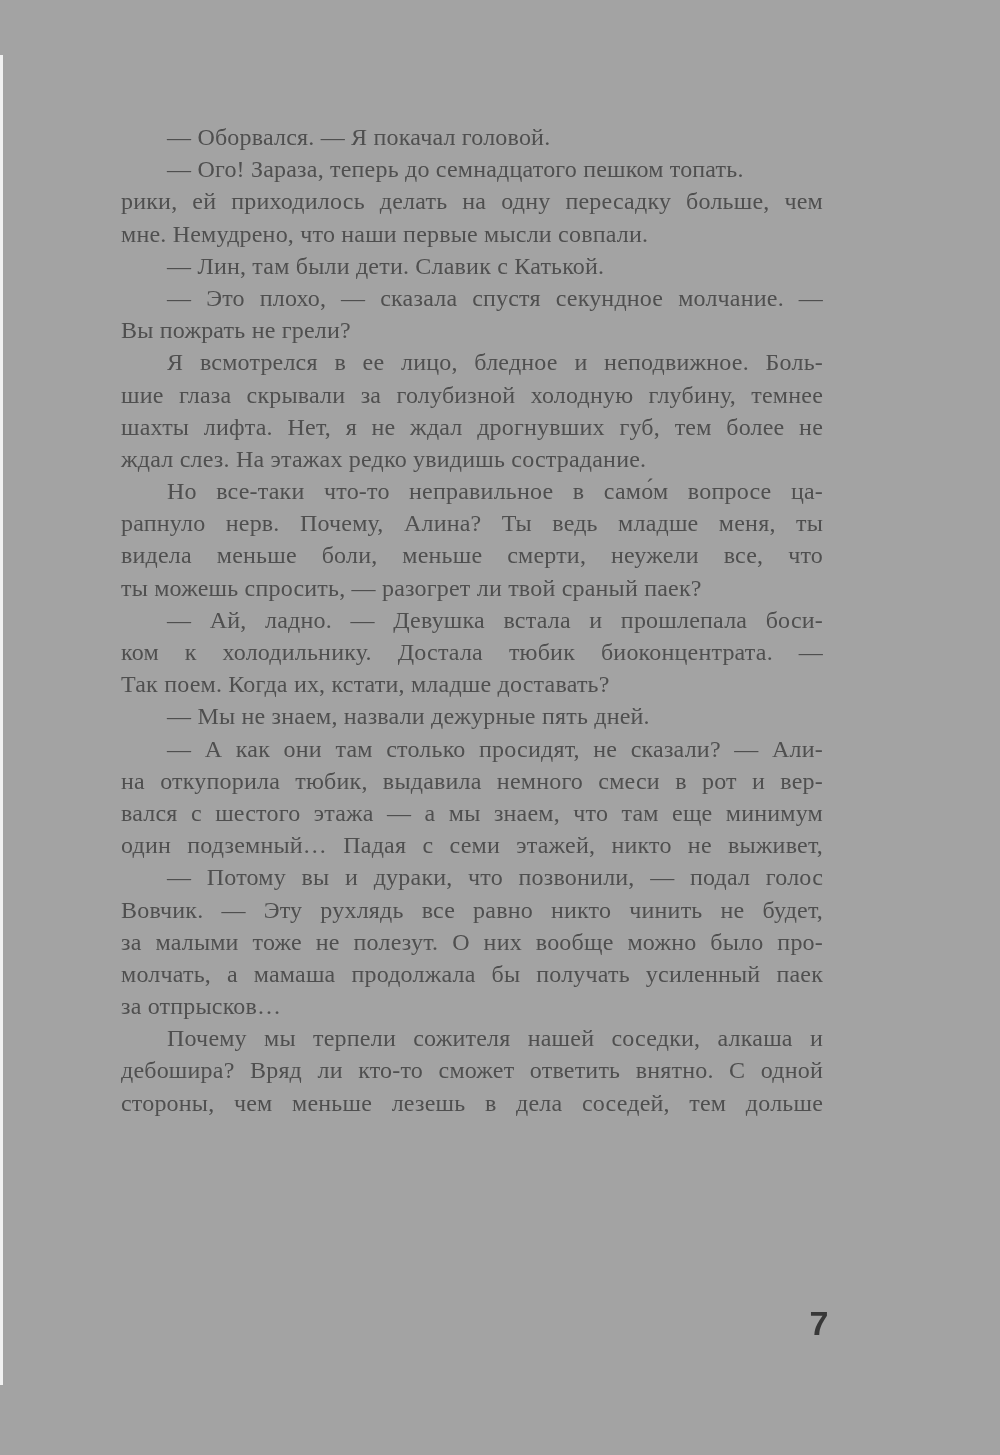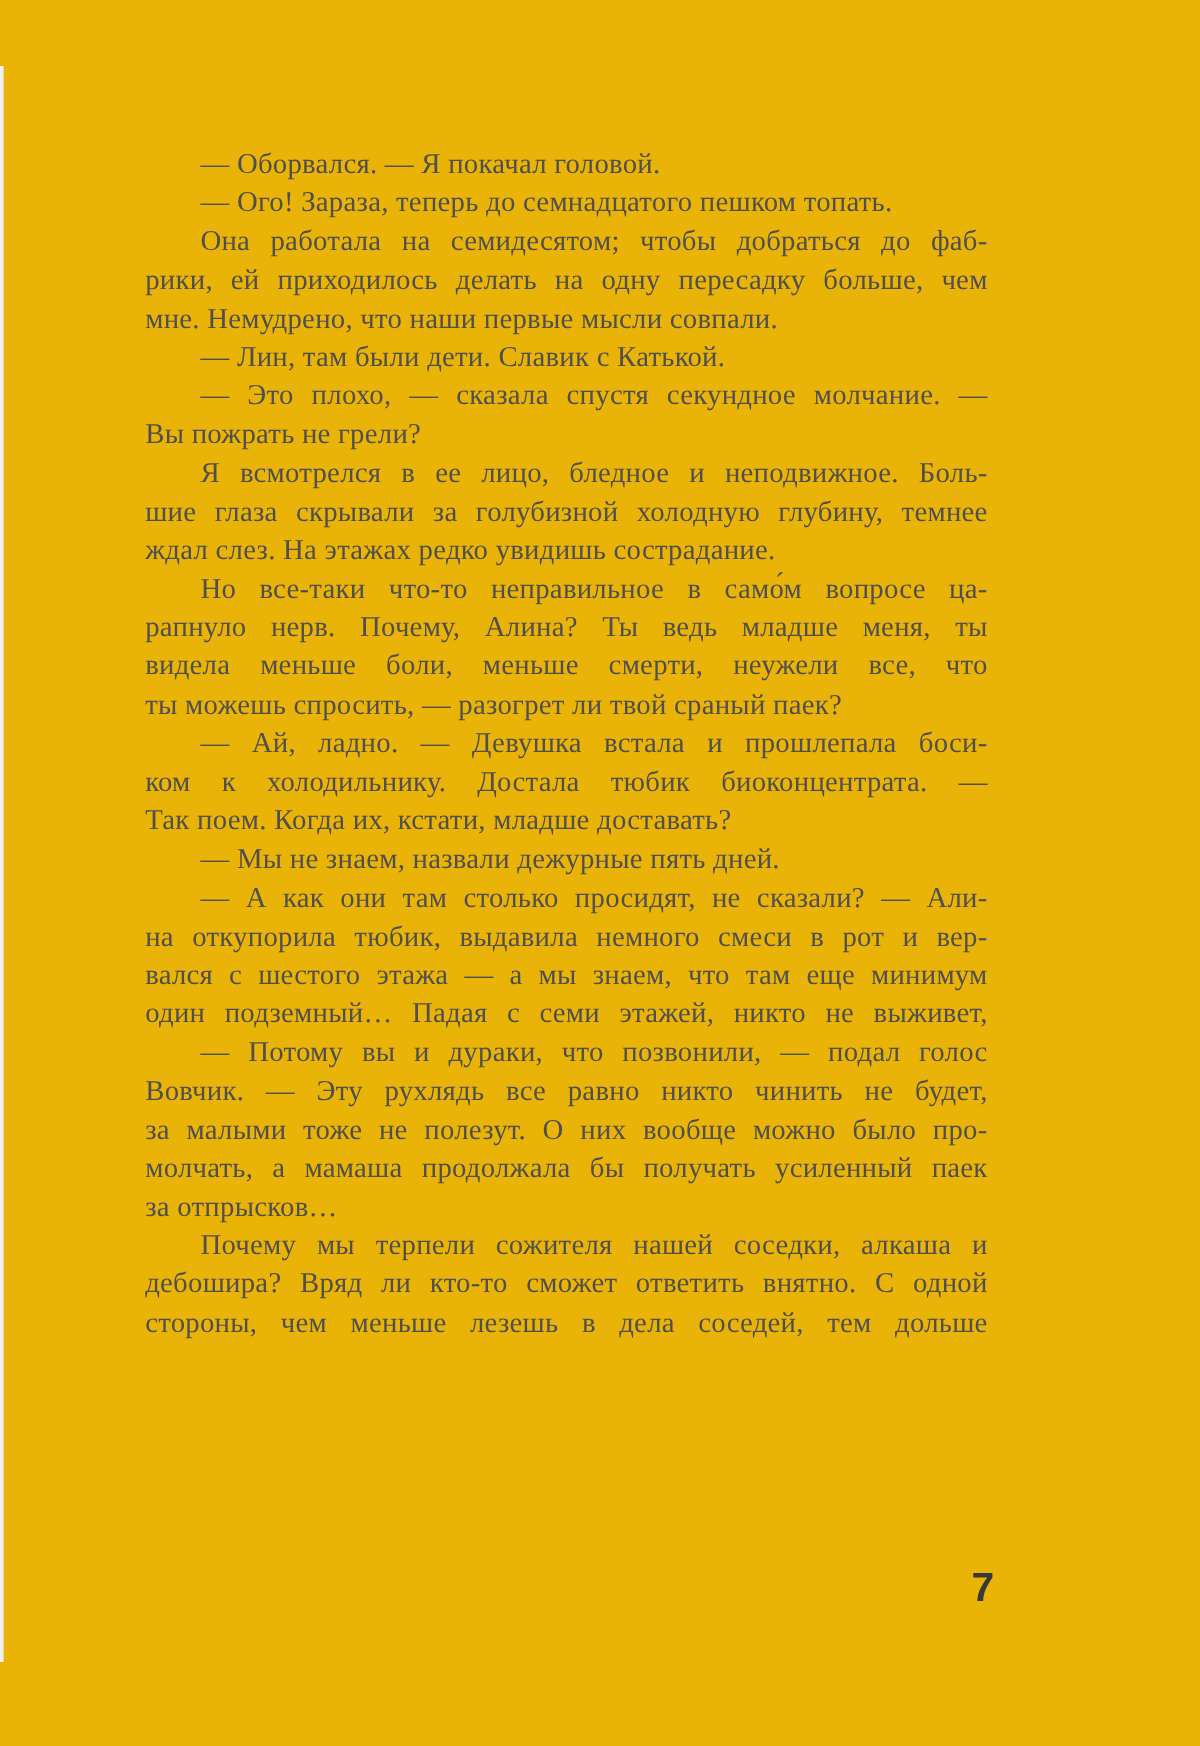--- a/index.html
+++ b/index.html
@@ -7,21 +7,21 @@
   html, body {
     width: 1000px;
     background: #fdfdfd;
     font-family: "Liberation Serif", "DejaVu Serif", serif;
   }
 
   .book-page {
     position: relative;
     width: 1000px;
     height: 1455px;
-    background: #eab308;
+    background: #a3a3a3;
     overflow: hidden;
   }
 
   
   .book-page::before {
     content: "";
     position: absolute;
     left: 0; top: 55px;
     width: 3px; height: 1330px;
     background: #f1f1f1;
@@ -61,28 +61,28 @@
     color: #383838;
   }
 </style>
 </head>
 <body>
 
 <div class="book-page">
   <div class="text-block">
       <div class="line indent last">— Оборвался. — Я покачал головой.</div>
       <div class="line indent last">— Ого! Зараза, теперь до семнадцатого пешком топать.</div>
-      <div class="line indent">Она работала на семидесятом; чтобы добраться до фаб-</div>
       <div class="line">рики, ей приходилось делать на одну пересадку больше, чем</div>
       <div class="line last">мне. Немудрено, что наши первые мысли совпали.</div>
       <div class="line indent last">— Лин, там были дети. Славик с Катькой.</div>
       <div class="line indent">— Это плохо, — сказала спустя секундное молчание. —</div>
       <div class="line last">Вы пожрать не грели?</div>
       <div class="line indent">Я всмотрелся в ее лицо, бледное и неподвижное. Боль-</div>
       <div class="line">шие глаза скрывали за голубизной холодную глубину, темнее</div>
+      <div class="line">шахты лифта. Нет, я не ждал дрогнувших губ, тем более не</div>
       <div class="line last">ждал слез. На этажах редко увидишь сострадание.</div>
       <div class="line indent">Но все-таки что-то неправильное в само́м вопросе ца-</div>
       <div class="line">рапнуло нерв. Почему, Алина? Ты ведь младше меня, ты</div>
       <div class="line">видела меньше боли, меньше смерти, неужели все, что</div>
       <div class="line last">ты можешь спросить, — разогрет ли твой сраный паек?</div>
       <div class="line indent">— Ай, ладно. — Девушка встала и прошлепала боси-</div>
       <div class="line">ком к холодильнику. Достала тюбик биоконцентрата. —</div>
       <div class="line last">Так поем. Когда их, кстати, младше доставать?</div>
       <div class="line indent last">— Мы не знаем, назвали дежурные пять дней.</div>
       <div class="line indent">— А как они там столько просидят, не сказали? — Али-</div>

